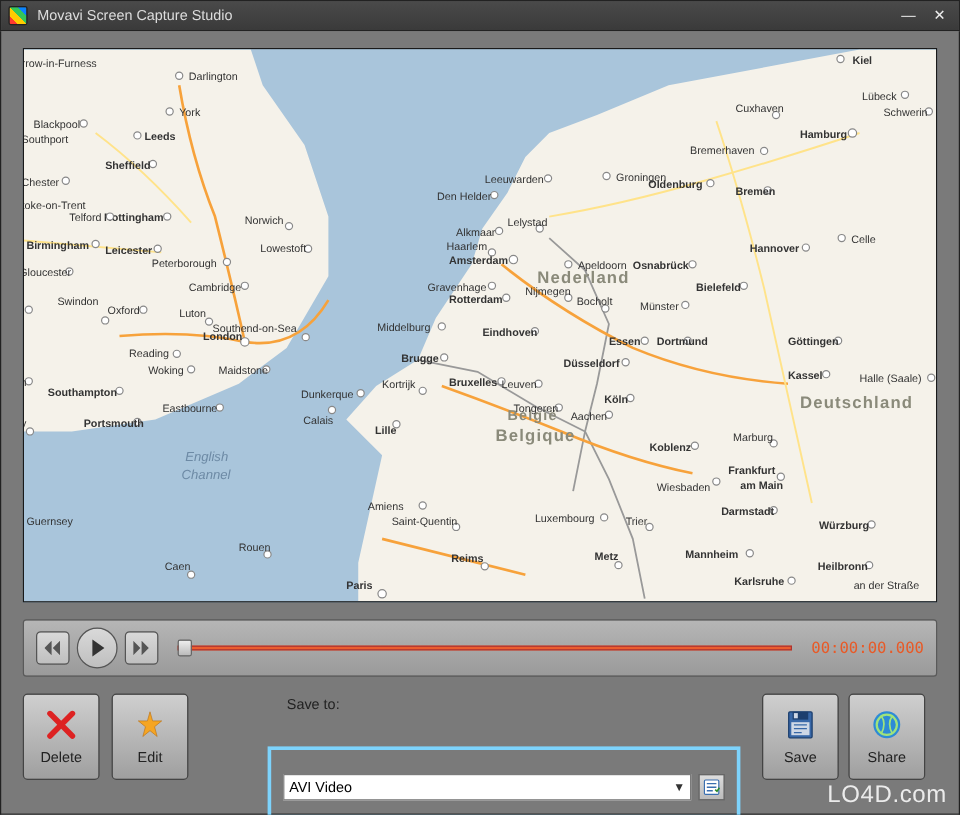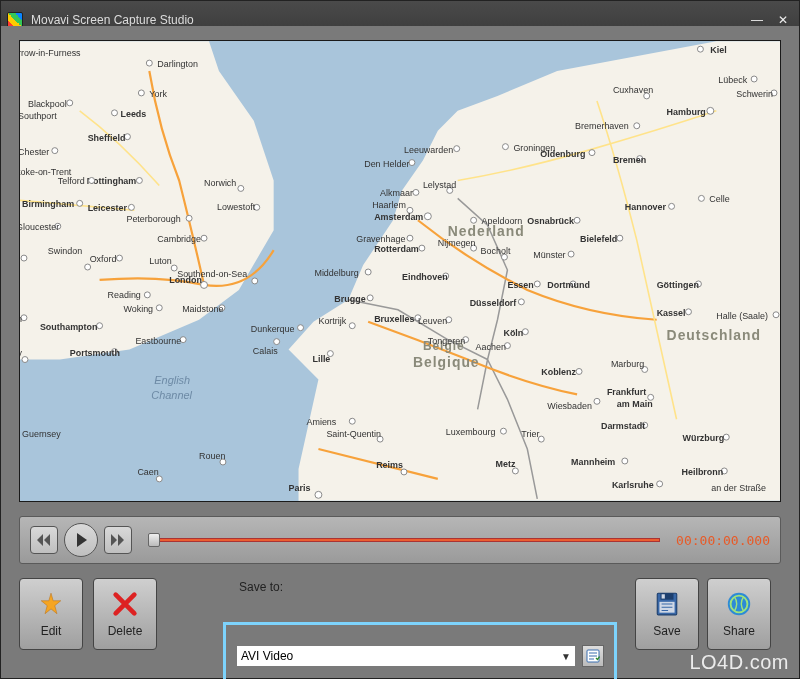--- a/index.html
+++ b/index.html
@@ -6,21 +6,21 @@
   body {
     width: 800px; height: 679px;
     background: #777;
     font-family: "Segoe UI", Tahoma, Arial, sans-serif;
     font-size: 12px;
     overflow: hidden;
     position: relative;
   }
   
   .titlebar {
-    height: 40px;
+    height: 26px;
     background: linear-gradient(#4a4a4a, #3a3a3a);
     border: 1px solid #222;
     display: flex; align-items: center;
     padding: 0 4px 0 6px;
     color: #ddd;
     font-size: 12px;
   }
   .app-icon {
     width: 16px; height: 16px;
     display: inline-block;
@@ -423,34 +423,34 @@
     </div>
     <div class="progress-wrap">
       <div class="progress-track"></div>
       <div class="progress-knob"></div>
     </div>
     <div class="timecode">00:00:00.000</div>
   </div>
 
   <div class="bottom">
     <div class="big-btn">
+      <div class="ico ico-delete">
+        <svg viewBox="0 0 24 24">
+            <path d="M4 4 L20 20 M20 4 L4 20" stroke="#d22" stroke-width="4" stroke-linecap="round" fill="none"></path>
+          </svg>
+      </div>
+      <span>Delete</span>
+    </div>
+    <div class="big-btn">
       <div class="ico ico-edit">
         <svg viewBox="0 0 24 24">
             <path d="M12 2 L14 9 L21 9 L15.5 13.5 L17.5 21 L12 16.5 L6.5 21 L8.5 13.5 L3 9 L10 9 Z" fill="#f5a523" stroke="#b8721a" stroke-width="0.5"></path>
           </svg>
       </div>
       <span>Edit</span>
-    </div>
-    <div class="big-btn">
-      <div class="ico ico-delete">
-        <svg viewBox="0 0 24 24">
-            <path d="M4 4 L20 20 M20 4 L4 20" stroke="#d22" stroke-width="4" stroke-linecap="round" fill="none"></path>
-          </svg>
-      </div>
-      <span>Delete</span>
     </div>
 
     <div class="save-panel">
       <div class="save-fieldset-label">Save to:</div>
       <div class="save-border">
         <div class="save-select">
           <span>AVI Video</span>
           <span class="chev">▼</span>
         </div>
         <div class="save-settings">

